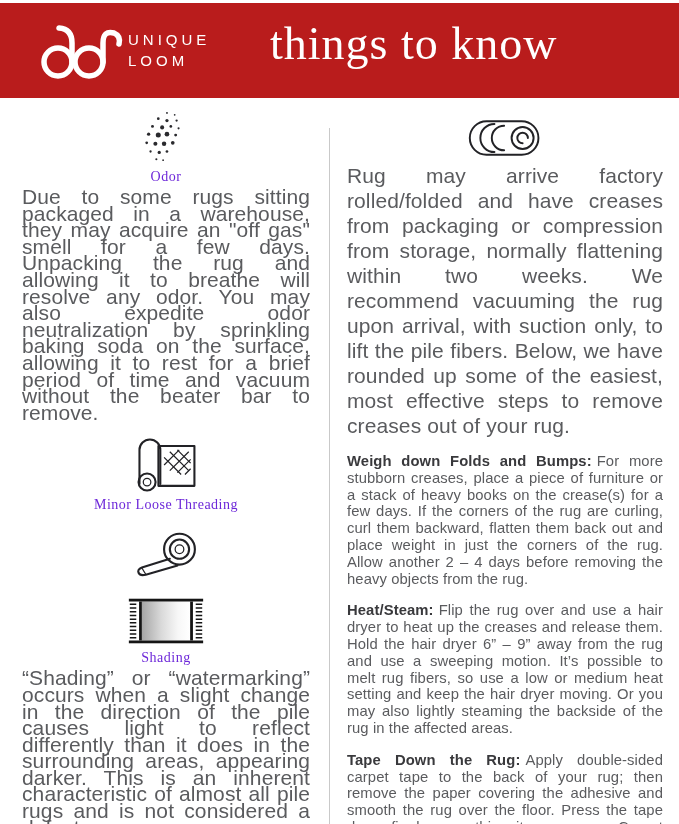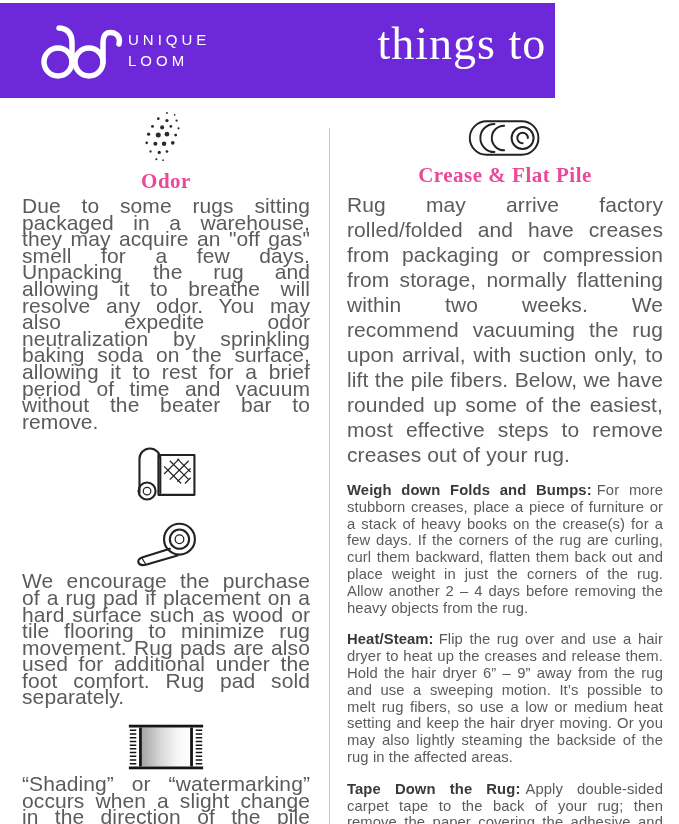--- a/index.html
+++ b/index.html
@@ -1,35 +1,35 @@
 <!DOCTYPE html>
 <html><head>
 <meta charset="utf-8">
 <style>
   html,body{margin:0;padding:0;width:679px;height:824px;background:#ffffff;overflow:hidden;}
   body{font-family:"Liberation Sans", sans-serif;}
 
   
-  .header{position:absolute;left:0;top:3px;width:555px;height:95px;background:#6d28d9;}
+  .header{position:absolute;left:0;top:3px;width:679px;height:95px;background:#b91c1c;}
   .logo{position:absolute;left:34px;top:18px;width:92px;height:62px;}
   .brand{position:absolute;left:128px;top:26px;color:#ffffff;font-size:15px;letter-spacing:4px;
          line-height:1.4;font-weight:400;}
-  .page-title{position:absolute;left:270px;top:14px;width:395px;text-align:right;color:#ffffff;
+  .page-title{position:absolute;left:270px;top:14px;width:395px;text-align:left;color:#ffffff;
               font-family:"Liberation Serif", serif;font-size:46px;font-weight:500;letter-spacing:1px;}
 
   
   .divider{position:absolute;left:329px;top:128px;width:1px;height:696px;background:#c9c9c9;}
   .col-left{position:absolute;left:22px;top:110px;width:288px;}
   .col-right{position:absolute;left:347px;top:116px;width:316px;}
 
   .section{margin-bottom:15px;}
   .icon-box{text-align:center;margin-bottom:3px;}
   .icon-box svg{display:inline-block;vertical-align:bottom;}
   h3.sec-heading{margin:0 0 4px 0;text-align:center;font-family:"Liberation Serif", serif;
-     font-weight:700;font-size:21px;color:#ec4899;letter-spacing:.5px;}
+     font-weight:400;font-size:14px;color:#6d28d9;letter-spacing:.5px;}
   p.body-text{margin:0;text-align:justify;font-size:21px;line-height:16.6px;color:#5a5b5e;
      letter-spacing:.1px;}
   .col-right p.body-text{line-height:25px;}
 
   .tip{margin:15px 0 0 0;text-align:justify;font-size:14.8px;line-height:16.8px;color:#5a5b5e;
      letter-spacing:.1px;}
   .tip-label{font-weight:bold;color:#39393c;margin-right:5px;}
 
   .ic{stroke:#222226;fill:none;stroke-width:2.2;stroke-linecap:round;stroke-linejoin:round;}
   .ic-thin{stroke:#222226;fill:none;stroke-width:1.3;}
@@ -96,33 +96,33 @@
         <rect class="ic" x="30" y="10" width="38" height="42"></rect>
         <g class="ic-thin">
           <path d="M36,30 L52,14 M42,36 L62,16 M50,38 L64,24 M58,40 L64,34"></path>
           <path d="M36,22 L54,40 M42,16 L62,36 M50,14 L64,28"></path>
         </g>
         <path class="ic" d="M10,50 L10,14 a11,11 0 0 1 22,0 L32,50" fill="#ffffff"></path>
         <circle class="ic" cx="18" cy="48" r="9" fill="#ffffff"></circle>
         <circle class="ic-thin" cx="18" cy="48" r="4"></circle>
       </svg>
     </div>
+    <h3 class="sec-heading">Minor Loose Threading</h3>
   </div>
 
   <div class="section">
     <div class="icon-box">
       <svg width="74" height="52" viewBox="0 0 76 54">
         <path class="ic" d="M42,32 L13,41 Q8,43 9.5,46.5 Q11,50 17,48.5 L50,39" fill="#ffffff"></path>
         <path class="ic-thin" d="M13,41.5 Q15,45 17,48"></path>
         <circle class="ic" cx="52" cy="22" r="16" fill="#ffffff"></circle>
         <circle class="ic" cx="52" cy="22" r="10"></circle>
         <circle class="ic-thin" cx="52" cy="22" r="4.5"></circle>
       </svg>
     </div>
-    <p class="body-text">We encourage the purchase of a rug pad if placement on a hard surface such as wood or tile flooring to minimize rug movement. Rug pads are also used for additional under the foot comfort. Rug pad sold separately.</p>
   </div>
 
   <div class="section">
     <div class="icon-box">
       <svg width="92" height="52" viewBox="0 0 92 56">
         <defs>
           <linearGradient id="shadeGrad" x1="0" y1="0" x2="1" y2="0">
             <stop offset="0%" stop-color="#a6a6a6"></stop>
             <stop offset="40%" stop-color="#d9d9d9"></stop>
             <stop offset="75%" stop-color="#f7f7f7"></stop>
@@ -133,38 +133,38 @@
         <rect x="6" y="4" width="80" height="3" fill="#151515"></rect>
         <rect x="6" y="49" width="80" height="3" fill="#151515"></rect>
         <rect x="17" y="7" width="3" height="42" fill="#151515"></rect>
         <rect x="72" y="7" width="3" height="42" fill="#151515"></rect>
         <g stroke="#151515" stroke-width="1.6">
           <path d="M7,10h7 M7,14h7 M7,18h7 M7,22h7 M7,26h7 M7,30h7 M7,34h7 M7,38h7 M7,42h7 M7,46h7"></path>
           <path d="M78,10h7 M78,14h7 M78,18h7 M78,22h7 M78,26h7 M78,30h7 M78,34h7 M78,38h7 M78,42h7 M78,46h7"></path>
         </g>
       </svg>
     </div>
+    <h3 class="sec-heading">Shading</h3>
     <p class="body-text">“Shading” or “watermarking” occurs when a slight change in the direction of the pile causes light to reflect differently than it does in the surrounding areas, appearing darker. This is an inherent characteristic of almost all pile rugs and is not considered a defect.</p>
   </div>
 
 </div>
 
 <div class="col-right">
 
   <div class="section">
     <div class="icon-box">
       <svg width="96" height="44" viewBox="0 0 96 50">
         <path class="ic" d="M27,6 H67 A19,19 0 1 1 67,44 H27 A19,19 0 0 1 27,6 Z" fill="#ffffff"></path>
         <path class="ic" d="M36,9 a16,16 0 0 0 0,32"></path>
         <path class="ic" d="M47,11 a14,14 0 0 0 0,28"></path>
         <circle class="ic" cx="68" cy="25" r="12.5"></circle>
         <path class="ic" d="M74,25 a6,6 0 1 0 -6,6"></path>
       </svg>
     </div>
-    <h3 class="sec-heading">Crease &amp; Flat Pile</h3>
     <p class="body-text">Rug may arrive factory rolled/folded and have creases from packaging or compression from storage, normally flattening within two weeks. We recommend vacuuming the rug upon arrival, with suction only, to lift the pile fibers. Below, we have rounded up some of the easiest, most effective steps to remove creases out of your rug.</p>
   </div>
 
 
   <p class="tip"><span class="tip-label">Weigh down Folds and Bumps:</span><span>For more stubborn creases, place a piece of furniture or a stack of heavy books on the crease(s) for a few days. If the corners of the rug are curling, curl them backward, flatten them back out and place weight in just the corners of the rug. Allow another 2 – 4 days before removing the heavy objects from the rug.</span></p>
 
   <p class="tip"><span class="tip-label">Heat/Steam:</span><span>Flip the rug over and use a hair dryer to heat up the creases and release them. Hold the hair dryer 6” – 9” away from the rug and use a sweeping motion. It’s possible to melt rug fibers, so use a low or medium heat setting and keep the hair dryer moving. Or you may also lightly steaming the backside of the rug in the affected areas.</span></p>
 
   <p class="tip"><span class="tip-label">Tape Down the Rug:</span><span>Apply double-sided carpet tape to the back of your rug; then remove the paper covering the adhesive and smooth the rug over the floor. Press the tape down firmly, smoothing it as you go. Carpet tape works on hard floors and on existing wall-to-wall carpet, holding your rug in place. If you have laminate flooring, purchase a less adhesive double-sided tape to prevent the laminate from buckling or otherwise being damaged.</span></p>
 

